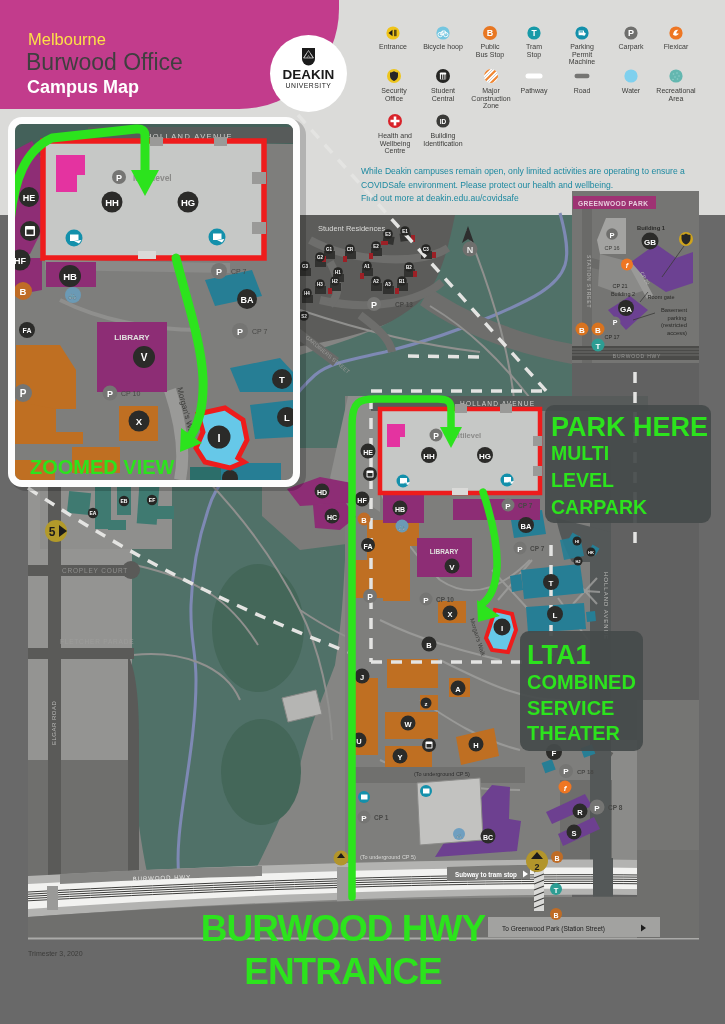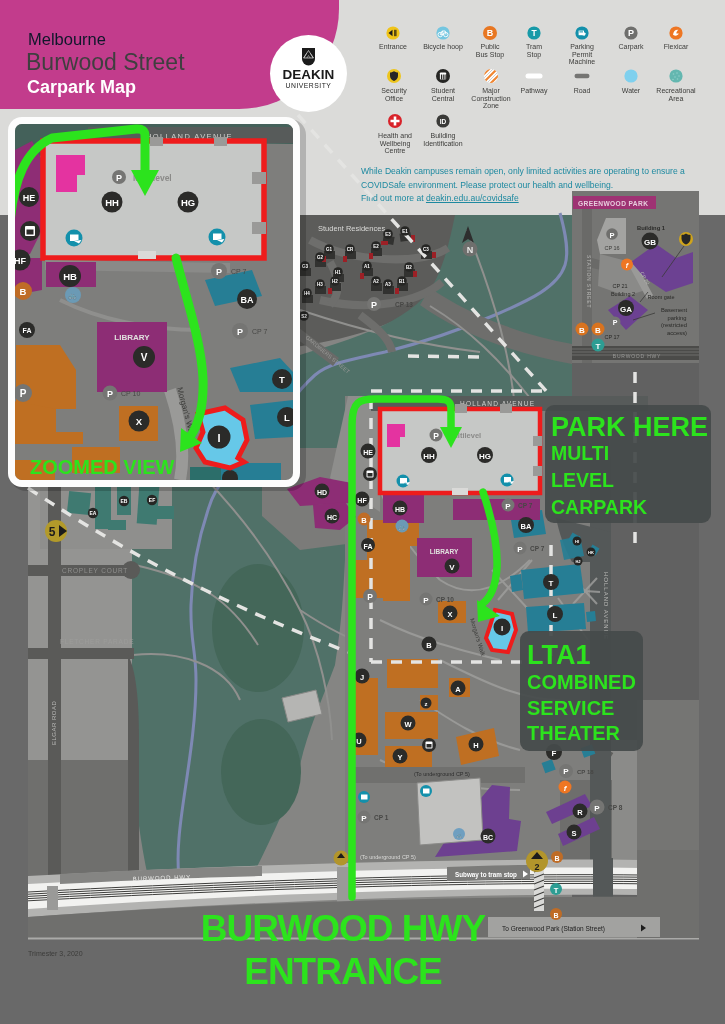--- a/index.html
+++ b/index.html
@@ -1,36 +1,36 @@
 <!DOCTYPE html>
 <html><head>
 <meta charset="utf-8">
 <style>
   html,body{margin:0;padding:0;background:#696969;}
   #page{position:relative;width:725px;height:1024px;background:#696969;overflow:hidden;font-family:"Liberation Sans",sans-serif;}
   #topband{position:absolute;left:0;top:0;width:725px;height:215px;background:#dbdbd9;}
   #header{position:absolute;left:0;top:0;width:339px;height:109px;background:#c23c8c;border-radius:0 0 100px 0;}
-  #header .mel{position:absolute;left:28px;top:30px;font-size:16.5px;font-weight:300;color:#0f172a;}
+  #header .mel{position:absolute;left:28px;top:30px;font-size:16.5px;font-weight:300;color:#fde047;}
   #header .bur{position:absolute;left:26px;top:49px;font-size:23px;color:#3f3f3f;}
   #header .cm{position:absolute;left:27px;top:77px;font-size:18px;font-weight:bold;color:#ffffff;}
   #deakin{position:absolute;left:270px;top:35px;width:77px;height:77px;background:#ffffff;border-radius:50%;}
   .leg{position:absolute;font-size:7px;line-height:7.5px;color:#3c3c3a;text-align:center;transform:translateX(-50%);white-space:pre-line;}
   .licon{position:absolute;transform:translate(-50%,-50%);}
   #covid{position:absolute;left:361px;top:165px;width:400px;font-size:8.6px;line-height:13.6px;color:#1d89a0;}
   svg{position:absolute;left:0;top:0;}
   text{font-family:"Liberation Sans",sans-serif;}
 </style>
 </head>
 <body>
 <div id="page">
   <div id="topband"></div>
   <div id="header">
     <div class="mel">Melbourne</div>
-    <div class="bur">Burwood Street</div>
-    <div class="cm">Carpark Map</div>
+    <div class="bur">Burwood Office</div>
+    <div class="cm">Campus Map</div>
   </div>
   <div id="deakin">
     <svg width="77" height="77" viewBox="0 0 77 77">
       <path d="M32,13 h13 v11 a6.5,6.5 0 0 1 -13 0 z" fill="#1b1b1b"></path>
       <path d="M38.5,15.5 l5,7.5 h-10 z" fill="none" stroke="#fff" stroke-width="0.6"></path>
       <path d="M36.5,18.5 l-2.5,4.5 M40.5,18.5 l2.5,4.5 M38.5,20.5 l-1.7,2.5 M38.5,20.5 l1.7,2.5" stroke="#fff" stroke-width="0.45"></path>
       <text x="38.5" y="44" font-size="13.5" font-weight="bold" fill="#1b1b1b" text-anchor="middle">DEAKIN</text>
       <text x="38.5" y="52.5" font-size="6.8" fill="#1b1b1b" text-anchor="middle" letter-spacing="0.5">UNIVERSITY</text>
     </svg>
   </div>
@@ -152,21 +152,21 @@
     <div class="leg" style="left:582px;top:87px">Road</div>
     <div class="leg" style="left:631px;top:87px">Water</div>
     <div class="leg" style="left:676px;top:87px">Recreational
 Area</div>
     <div class="leg" style="left:395px;top:132px">Health and
 Wellbeing
 Centre</div>
     <div class="leg" style="left:443px;top:132px">Building
 Identification</div>
   </div>
-  <div id="covid">While Deakin campuses remain open, only limited activities are operating to ensure a<br>COVIDSafe environment. Please protect our health and wellbeing.<br>Find out more at <span style="text-decoration:underline">deakin.edu.au/covidsafe</span></div>
+  <div id="covid">While Deakin campuses remain open, only limited activities are operating to ensure a<br>COVIDSafe environment. Please protect our health and wellbeing.<br>Find out more at <span style="">deakin.edu.au/covidsafe</span></div>
   <svg id="map" width="725" height="1024" viewBox="0 0 725 1024">
     <g id="base">
       <rect x="28" y="215" width="671" height="724" fill="#858583"></rect>
       <rect x="28" y="380" width="110" height="400" fill="#949492"></rect>
       <rect x="28" y="760" width="110" height="125" fill="#6f6f6d"></rect>
 
       <path d="M28,215 L460,215 L460,248 C450,280 430,300 400,318 C360,338 300,348 250,352 C200,356 160,362 130,372 L28,380 Z" fill="#5c5c5a"></path>
 
       <path d="M455,215 L572,215 L572,396 L373,396 C358,430 350,470 346,540 C343,600 342,620 335,665 C322,700 308,730 300,765 C290,800 268,845 252,877 L148,877 C140,840 133,790 132,740 L132,545 C132,500 140,460 158,432 C180,398 220,380 260,367 C330,345 400,330 430,290 C443,270 450,240 455,215 Z" fill="#507168"></path>
       <rect x="40" y="455" width="132" height="94" fill="#8f8f8d"></rect>

